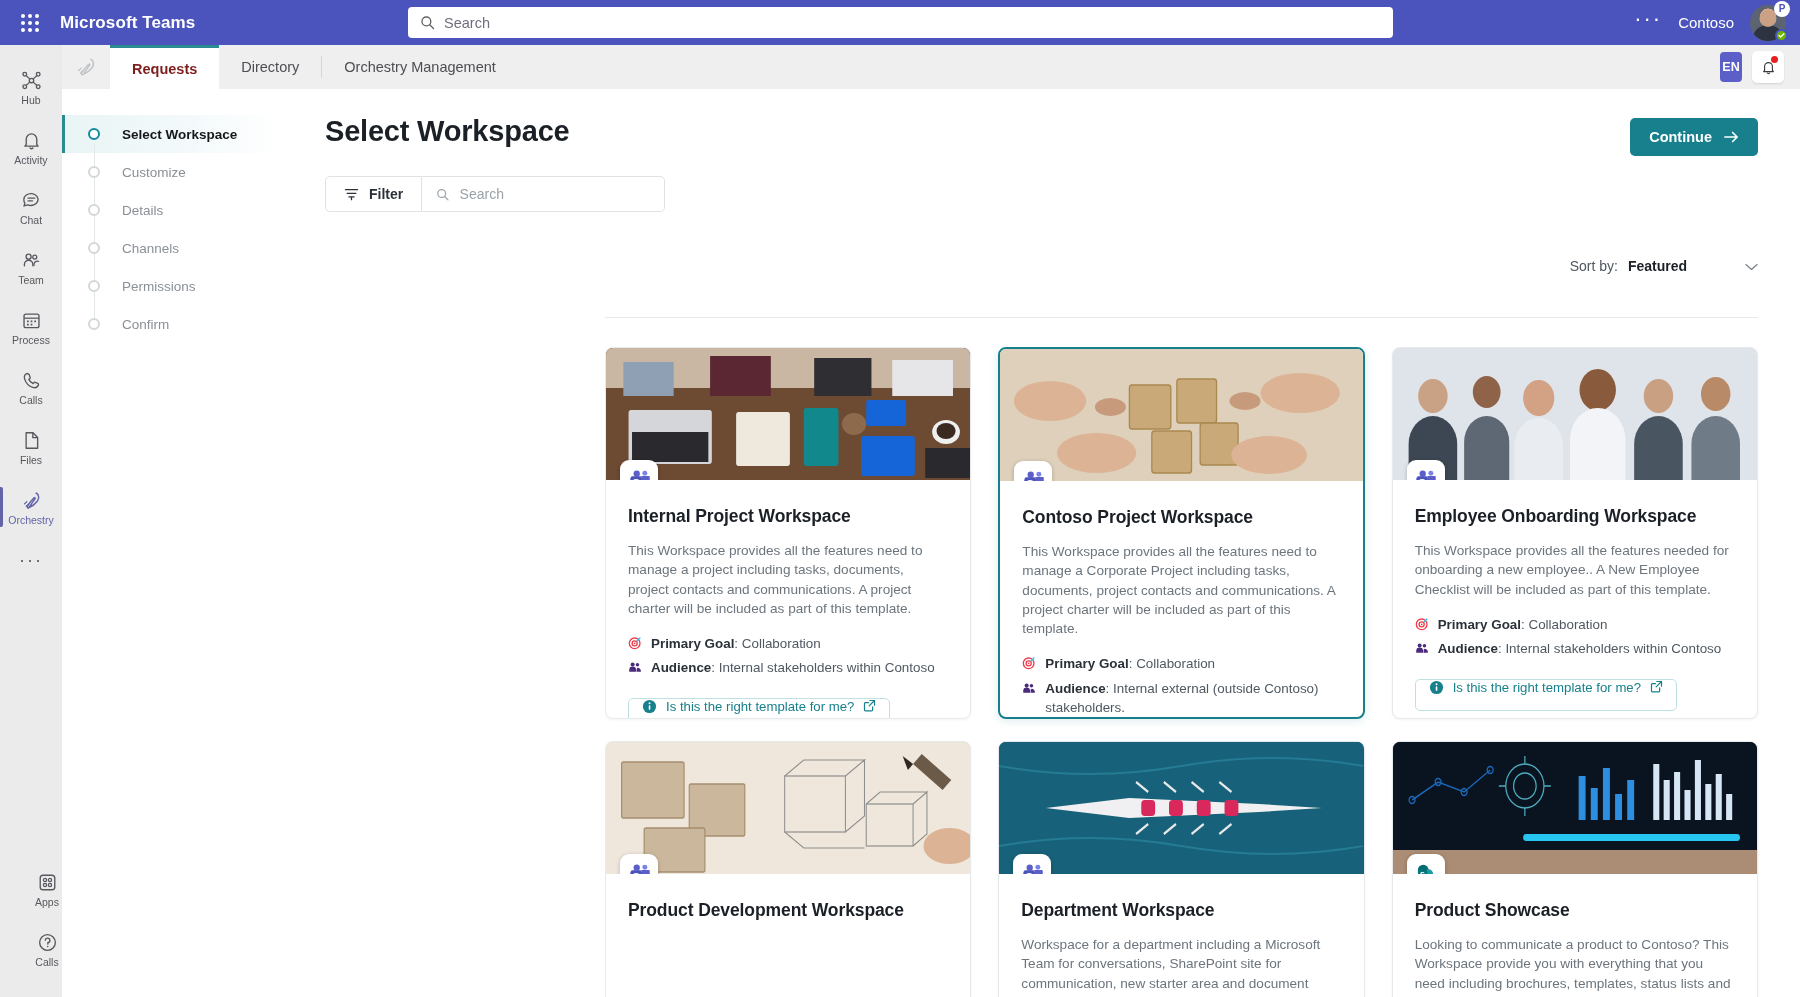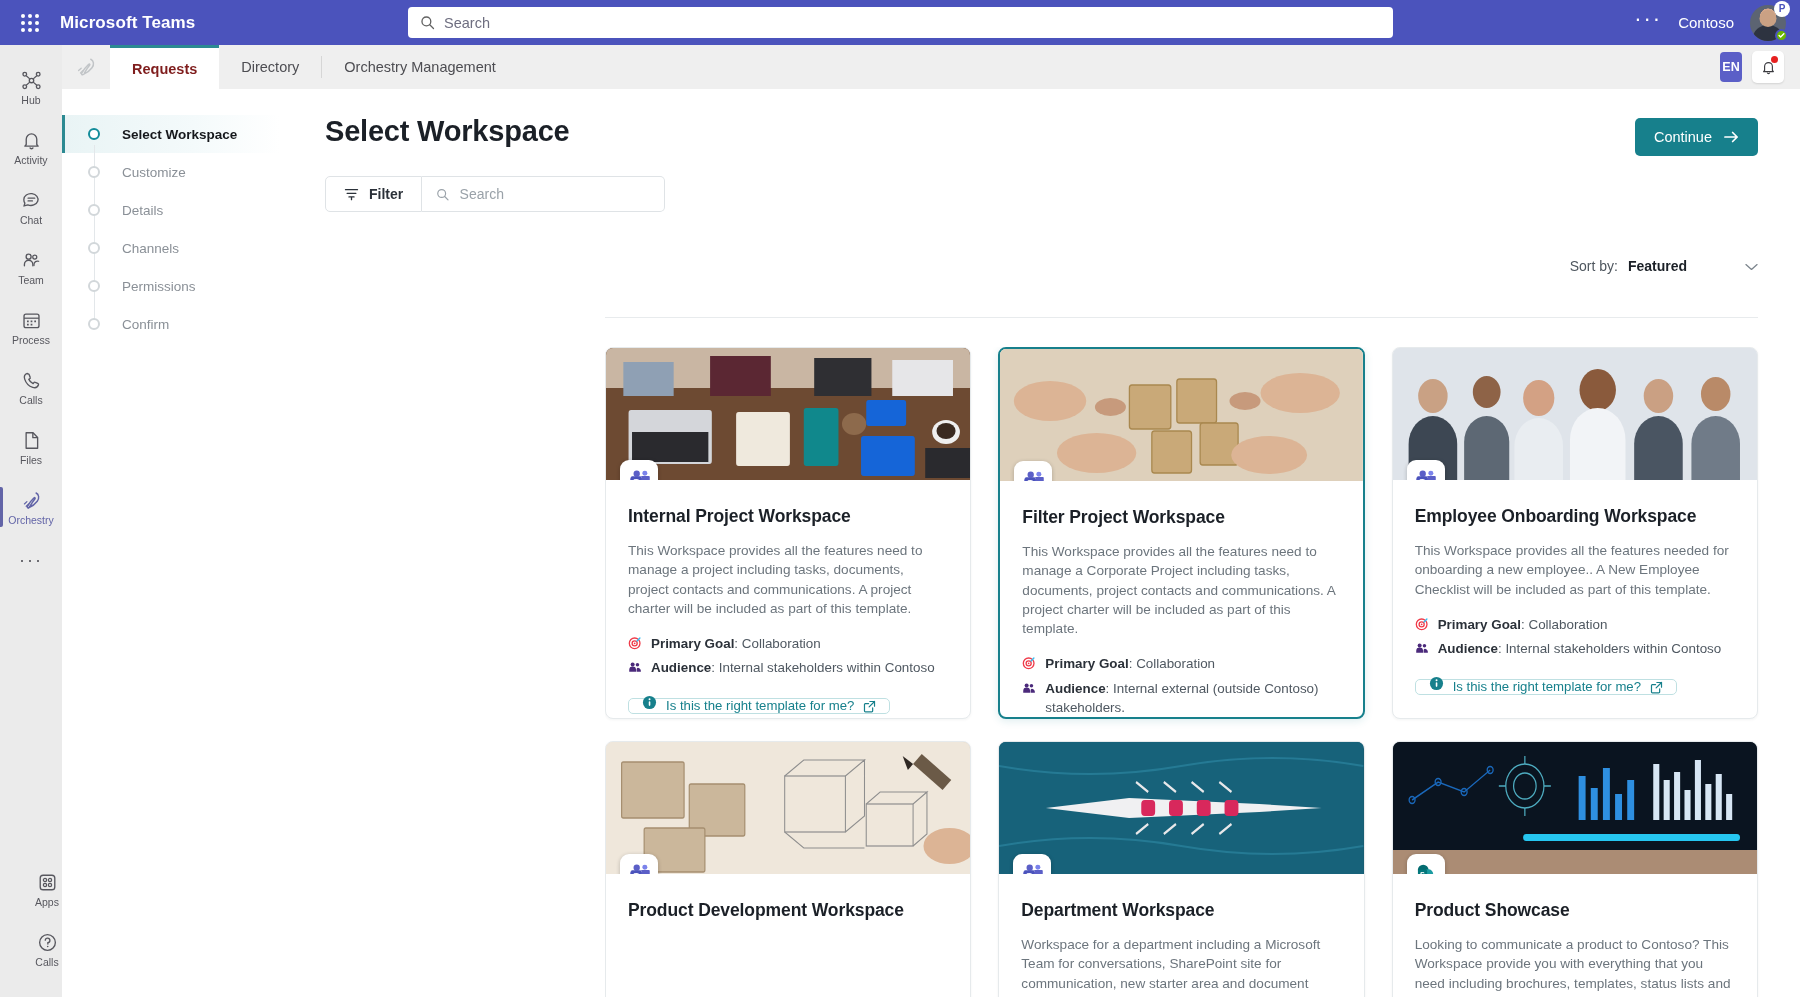--- a/index.html
+++ b/index.html
@@ -132,21 +132,21 @@
 
   
   .main {
     position: absolute; left: 280px; top: 89px; right: 0; bottom: 0;
     background: #fff; overflow: hidden;
   }
   .page-title { font-size: 29px; font-weight: 700; color: #1b2027; margin: 26px 0 0 45px; letter-spacing: -.2px; }
   .continue-btn {
     position: absolute; right: 42px; top: 29px;
     background: #17808c; color: #fff; border: none; border-radius: 5px;
-    height: 38px; padding: 0 19px; font-size: 14.5px; font-weight: 400;
+    height: 38px; padding: 0 19px; font-size: 14.5px; font-weight: 700;
     display: flex; align-items: center; gap: 12px; cursor: pointer;
     font-family: "Liberation Sans", sans-serif;
   }
 
   .controls { display: flex; align-items: center; margin: 28px 0 0 45px; gap: 0; }
   .filter-btn {
     height: 36px; border: 1px solid #dfe3e6; border-radius: 5px 0 0 5px;
     background: #fff; display: flex; align-items: center; gap: 10px;
     padding: 0 18px; font-size: 14px; font-weight: 700; color: #2b3139; cursor: pointer;
     font-family: "Liberation Sans", sans-serif;
@@ -193,21 +193,21 @@
   .card-body { padding: 26px 22px 0 22px; flex: 1 1 auto; display: flex; flex-direction: column; }
   .card-title { font-size: 17.5px; font-weight: 700; color: #1b2027; margin-bottom: 14px; letter-spacing: -.1px; }
   .card-desc { font-size: 13.6px; line-height: 1.42; color: #6c757d; }
   .meta { margin-top: 16px; }
   .meta-row { display: flex; align-items: flex-start; gap: 9px; font-size: 13.4px; color: #4f5861; line-height: 1.42; margin-bottom: 3px; }
   .meta-row b { color: #2b3139; font-weight: 700; }
   .meta-ico { flex: 0 0 auto; margin-top: 2px; }
   .right-tpl {
     margin-top: 16px; align-self: flex-start;
     border: 1px solid #bfe0e2; border-radius: 5px; background: #fff;
-    height: 16px; display: flex; align-items: flex-end; gap: 9px; padding: 0 13px;
+    height: 32px; display: flex; align-items: flex-start; gap: 9px; padding: 0 13px;
     font-size: 13.2px; color: #17808c; cursor: pointer;
   }
   .info-ico { flex: 0 0 auto; }
 
   
   .sc-desk { background: linear-gradient(180deg,#b8a290 0 30%, #6b4a33 30% 100%); }
   .sc-puzzle { background: linear-gradient(180deg,#e7d9c6 0 100%); }
   .sc-people { background: linear-gradient(180deg,#dde2e8 0 55%, #cfd6dd 55% 100%); }
   .sc-sketch { background: linear-gradient(135deg,#e8ded0 0 45%, #d8cbb8 45% 100%); }
   .sc-row { background: linear-gradient(180deg,#1d5e74 0 100%); }
@@ -558,21 +558,21 @@
     <circle cx="17.6" cy="5.4" r="2.6" fill="#7b83eb"></circle>
     <path d="M13.6 8.4 h8.2 a.9 .9 0 0 1 .9 .9 v5.1 a4.1 4.1 0 0 1 -4.1 4.1 h-1 Z" fill="#5b5fc7"></path>
     <circle cx="9.1" cy="5.9" r="3.3" fill="#5b5fc7"></circle>
     <path d="M2.6 9.9 h12.2 a.9 .9 0 0 1 .9 .9 v6.2 a4.9 4.9 0 0 1 -4.9 4.9 h-4.2 a4.9 4.9 0 0 1 -4.9 -4.9 Z" fill="#5b5fc7"></path>
     <rect x="3.2" y="8.6" width="10.6" height="10.6" rx="1.2" fill="#4b53bc"></rect>
     <text x="8.5" y="16.2" font-family="Liberation Sans, sans-serif" font-size="8.2" font-weight="700" fill="#fff" text-anchor="middle">T</text>
             </svg>
           </div>
     </div>
     <div class="card-body">
-      <div class="card-title">Filter Project Workspace</div>
+      <div class="card-title">Contoso Project Workspace</div>
       <div class="card-desc">This Workspace provides all the features need to manage a Corporate Project including tasks, documents, project contacts and communications. A project charter will be included as part of this template.</div>
       <div class="meta">
         <div class="meta-row">
           <span class="meta-ico"><svg width="14" height="14" viewBox="0 0 16 16">
   <circle cx="7.6" cy="8.4" r="6.1" fill="none" stroke="#ef3b4a" stroke-width="1.5"></circle>
   <circle cx="7.6" cy="8.4" r="2.9" fill="none" stroke="#ef3b4a" stroke-width="1.5"></circle>
   <circle cx="7.6" cy="8.4" r="1" fill="#ef3b4a"></circle>
   <path d="M10.4 5.6 L13.6 2.4" stroke="#38bdf0" stroke-width="1.6" stroke-linecap="round"></path>
                 </svg></span>
           <span><b>Primary Goal</b>: <span>Collaboration</span></span>

